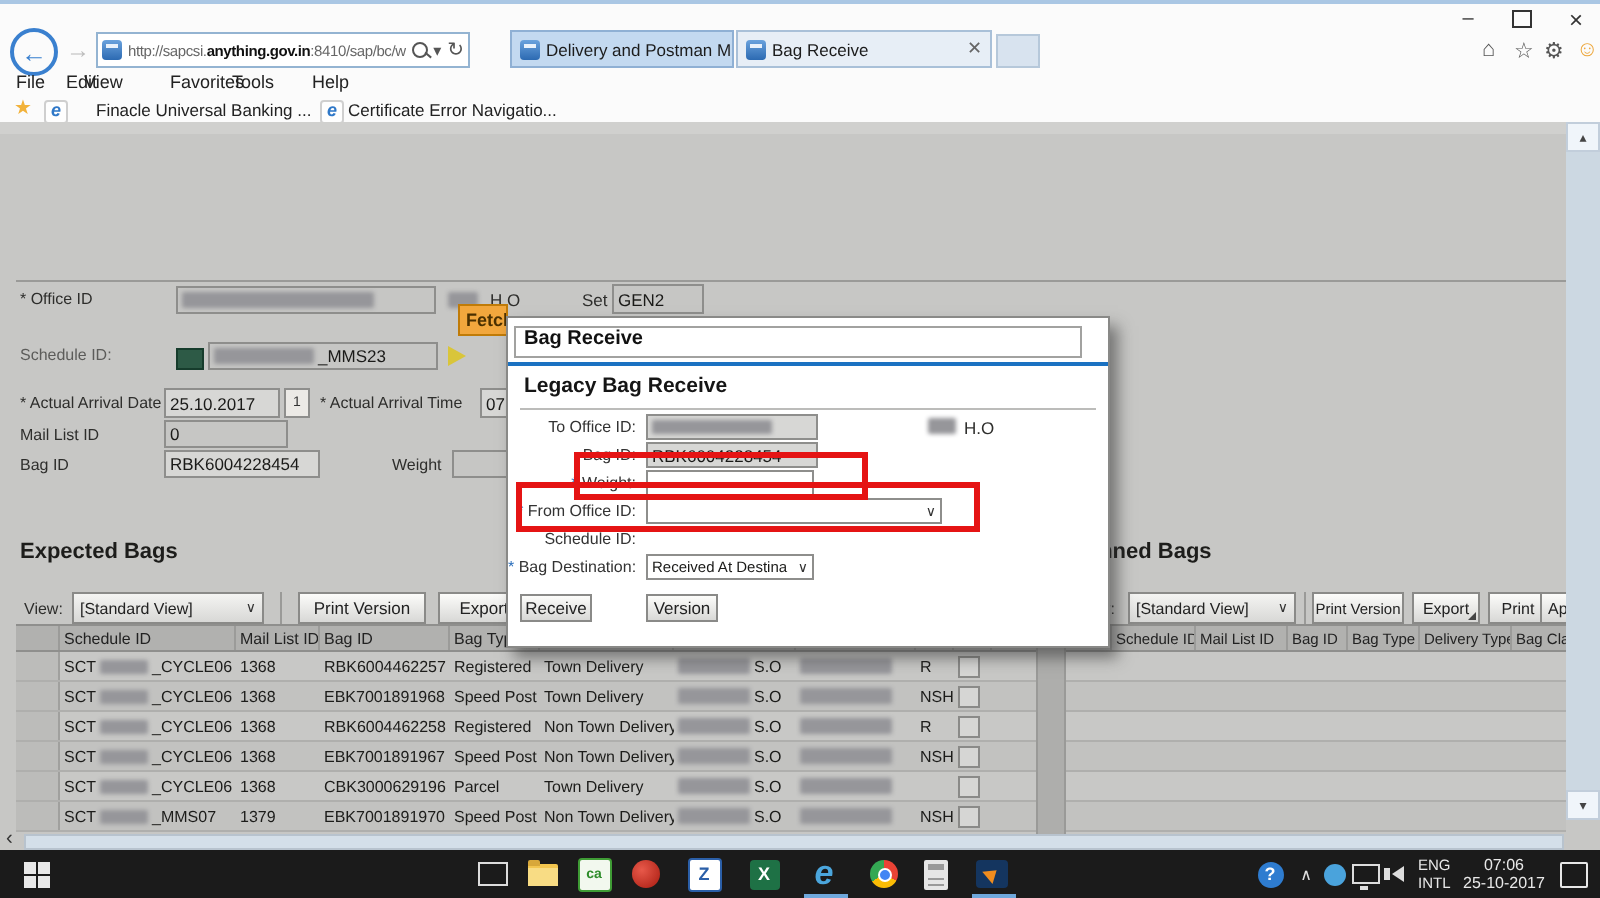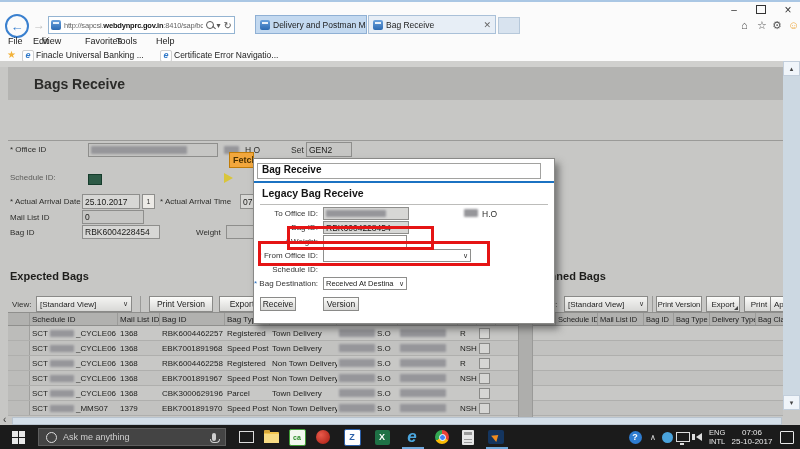--- a/index.html
+++ b/index.html
@@ -124,21 +124,21 @@
 </head>
 <body>
 
 <div id="screen">
 
   <div id="chrome">
     <div id="backbtn" class="navbtn"></div>
     <div id="fwdbtn" class="navbtn"></div>
     <div id="addrbar">
       <span class="favicon"></span>
-      <span id="url" class="nw"><span>http://sapcsi.</span><b>webdynprc.gov.in</b><span>:8410/sap/bc/webdynprc</span></span>
+      <span id="url" class="nw"><span>http://sapcsi.</span><b>anything.gov.in</b><span>:8410/sap/bc/webdynprc</span></span>
       <span class="addr-ic mag"></span>
       <span class="addr-ic caret"></span>
       <span class="addr-ic refresh"></span>
     </div>
     <div id="tab1" class="tab">
       <span class="favicon"></span>
       <span class="nw">Delivery and Postman Manage...</span>
     </div>
     <div id="tab2" class="tab">
       <span class="favicon"></span>
@@ -157,49 +157,50 @@
       <span class="menu-item" style="left:8px">File</span>
       <span class="menu-item" style="left:33px">Edit</span>
       <span class="menu-item" style="left:42px">View</span>
       <span class="menu-item" style="left:85px">Favorites</span>
       <span class="menu-item" style="left:116px">Tools</span>
       <span class="menu-item" style="left:156px">Help</span>
     </div>
     <div id="favbar">
       <span class="fav-star"></span>
       <span class="e-ic" style="left:22px">e</span>
-      <span class="fav-label" style="left:36px">Finacle Universal Banking ...</span>
+      <span class="fav-label" style="left:48px">Finacle Universal Banking ...</span>
       <span class="e-ic" style="left:160px">e</span>
       <span class="fav-label" style="left:174px">Certificate Error Navigatio...</span>
     </div>
   </div>
 
   <div id="page">
     <div class="abs lt2" style="left:0;top:0;width:783px;height:6px;"></div>
-    <div id="band">
-      <span class="t">Bags Receive</span>
-    </div>
 
     <div class="abs" style="left:8px;top:79px;width:775px;height:1px;background:#9a9a98;"></div>
 
     <div class="lbl" style="left:10px;top:84px;">* Office ID</div>
     <div class="inp ro" style="left:88px;top:82px;width:130px;height:14px;">
         <span class="blob" style="width:96px;height:8px;"></span>
       </div>
     <span class="blob abs" style="left:224px;top:85px;width:15px;height:8px;"></span>
     <div class="lbl" style="left:245px;top:84px;font-size:8.5px;">H.O</div>
     <div class="lbl" style="left:291px;top:84px;font-size:8.5px;">Set</div>
     <div class="inp ro" style="left:306px;top:81px;width:46px;height:15px;">
         <span>GEN2</span>
       </div>
 
     <div class="abs" style="left:229px;top:91px;width:25px;height:16px;background:#f2a73d;border:1px solid #c07b08;box-sizing:border-box;overflow:hidden;font-size:9px;font-weight:bold;color:#4a3000;padding:2px 0 0 3px;">Fetch</div>
 
     <div class="lbl" style="left:10px;top:112px;color:#5c5c5a;">Schedule ID:</div>
     <div class="abs" style="left:88px;top:113px;width:12px;height:9px;background:#2d5a46;border:1px solid #163c2c;"></div>
+    <div class="inp ro" style="left:104px;top:110px;width:115px;height:14px;">
+        <span class="blob" style="width:50px;height:8px;margin-right:2px;"></span>
+        <span>_MMS23</span>
+      </div>
     <div class="abs" style="left:224px;top:112px;width:9px;height:10px;background:#d9c53a;clip-path:polygon(0 0,100% 50%,0 100%);"></div>
 
     <div class="lbl" style="left:10px;top:136px;text-align:center;">* Actual Arrival Date</div>
     <div class="inp dis" style="left:82px;top:133px;width:58px;height:15px;">
         <span>25.10.2017</span>
       </div>
     <div class="abs" style="left:142px;top:133px;width:13px;height:15px;background:#eceae6;border:1px solid #8e8e8c;box-sizing:border-box;font-size:7px;color:#333;text-align:center;line-height:13px;">1</div>
     <div class="lbl" style="left:160px;top:136px;">* Actual Arrival Time</div>
     <div class="inp dis" style="left:240px;top:133px;width:45px;height:15px;">
         <span>07:00:5</span>
@@ -468,25 +469,20 @@
 
   <div id="taskbar">
     <div id="startbtn">
         <span class="winlogo">
           <i></i>
           <i></i>
           <i></i>
           <i></i>
         </span>
       </div>
-    <div id="searchbox">
-      <span class="ring"></span>
-      <span class="ph">Ask me anything</span>
-      <span class="micbody"></span>
-    </div>
     <div class="tbic" style="left:236px;">
         <span class="tv"></span>
       </div>
     <div class="tbic" style="left:261px;">
         <span class="folder"></span>
       </div>
     <div class="tbic" style="left:287px;">
         <span class="sq" style="background:#f2f8ee;border:1px solid #3f9c35;color:#2e8c2a;font-size:7px;">ca</span>
       </div>
     <div class="tbic" style="left:313px;">

